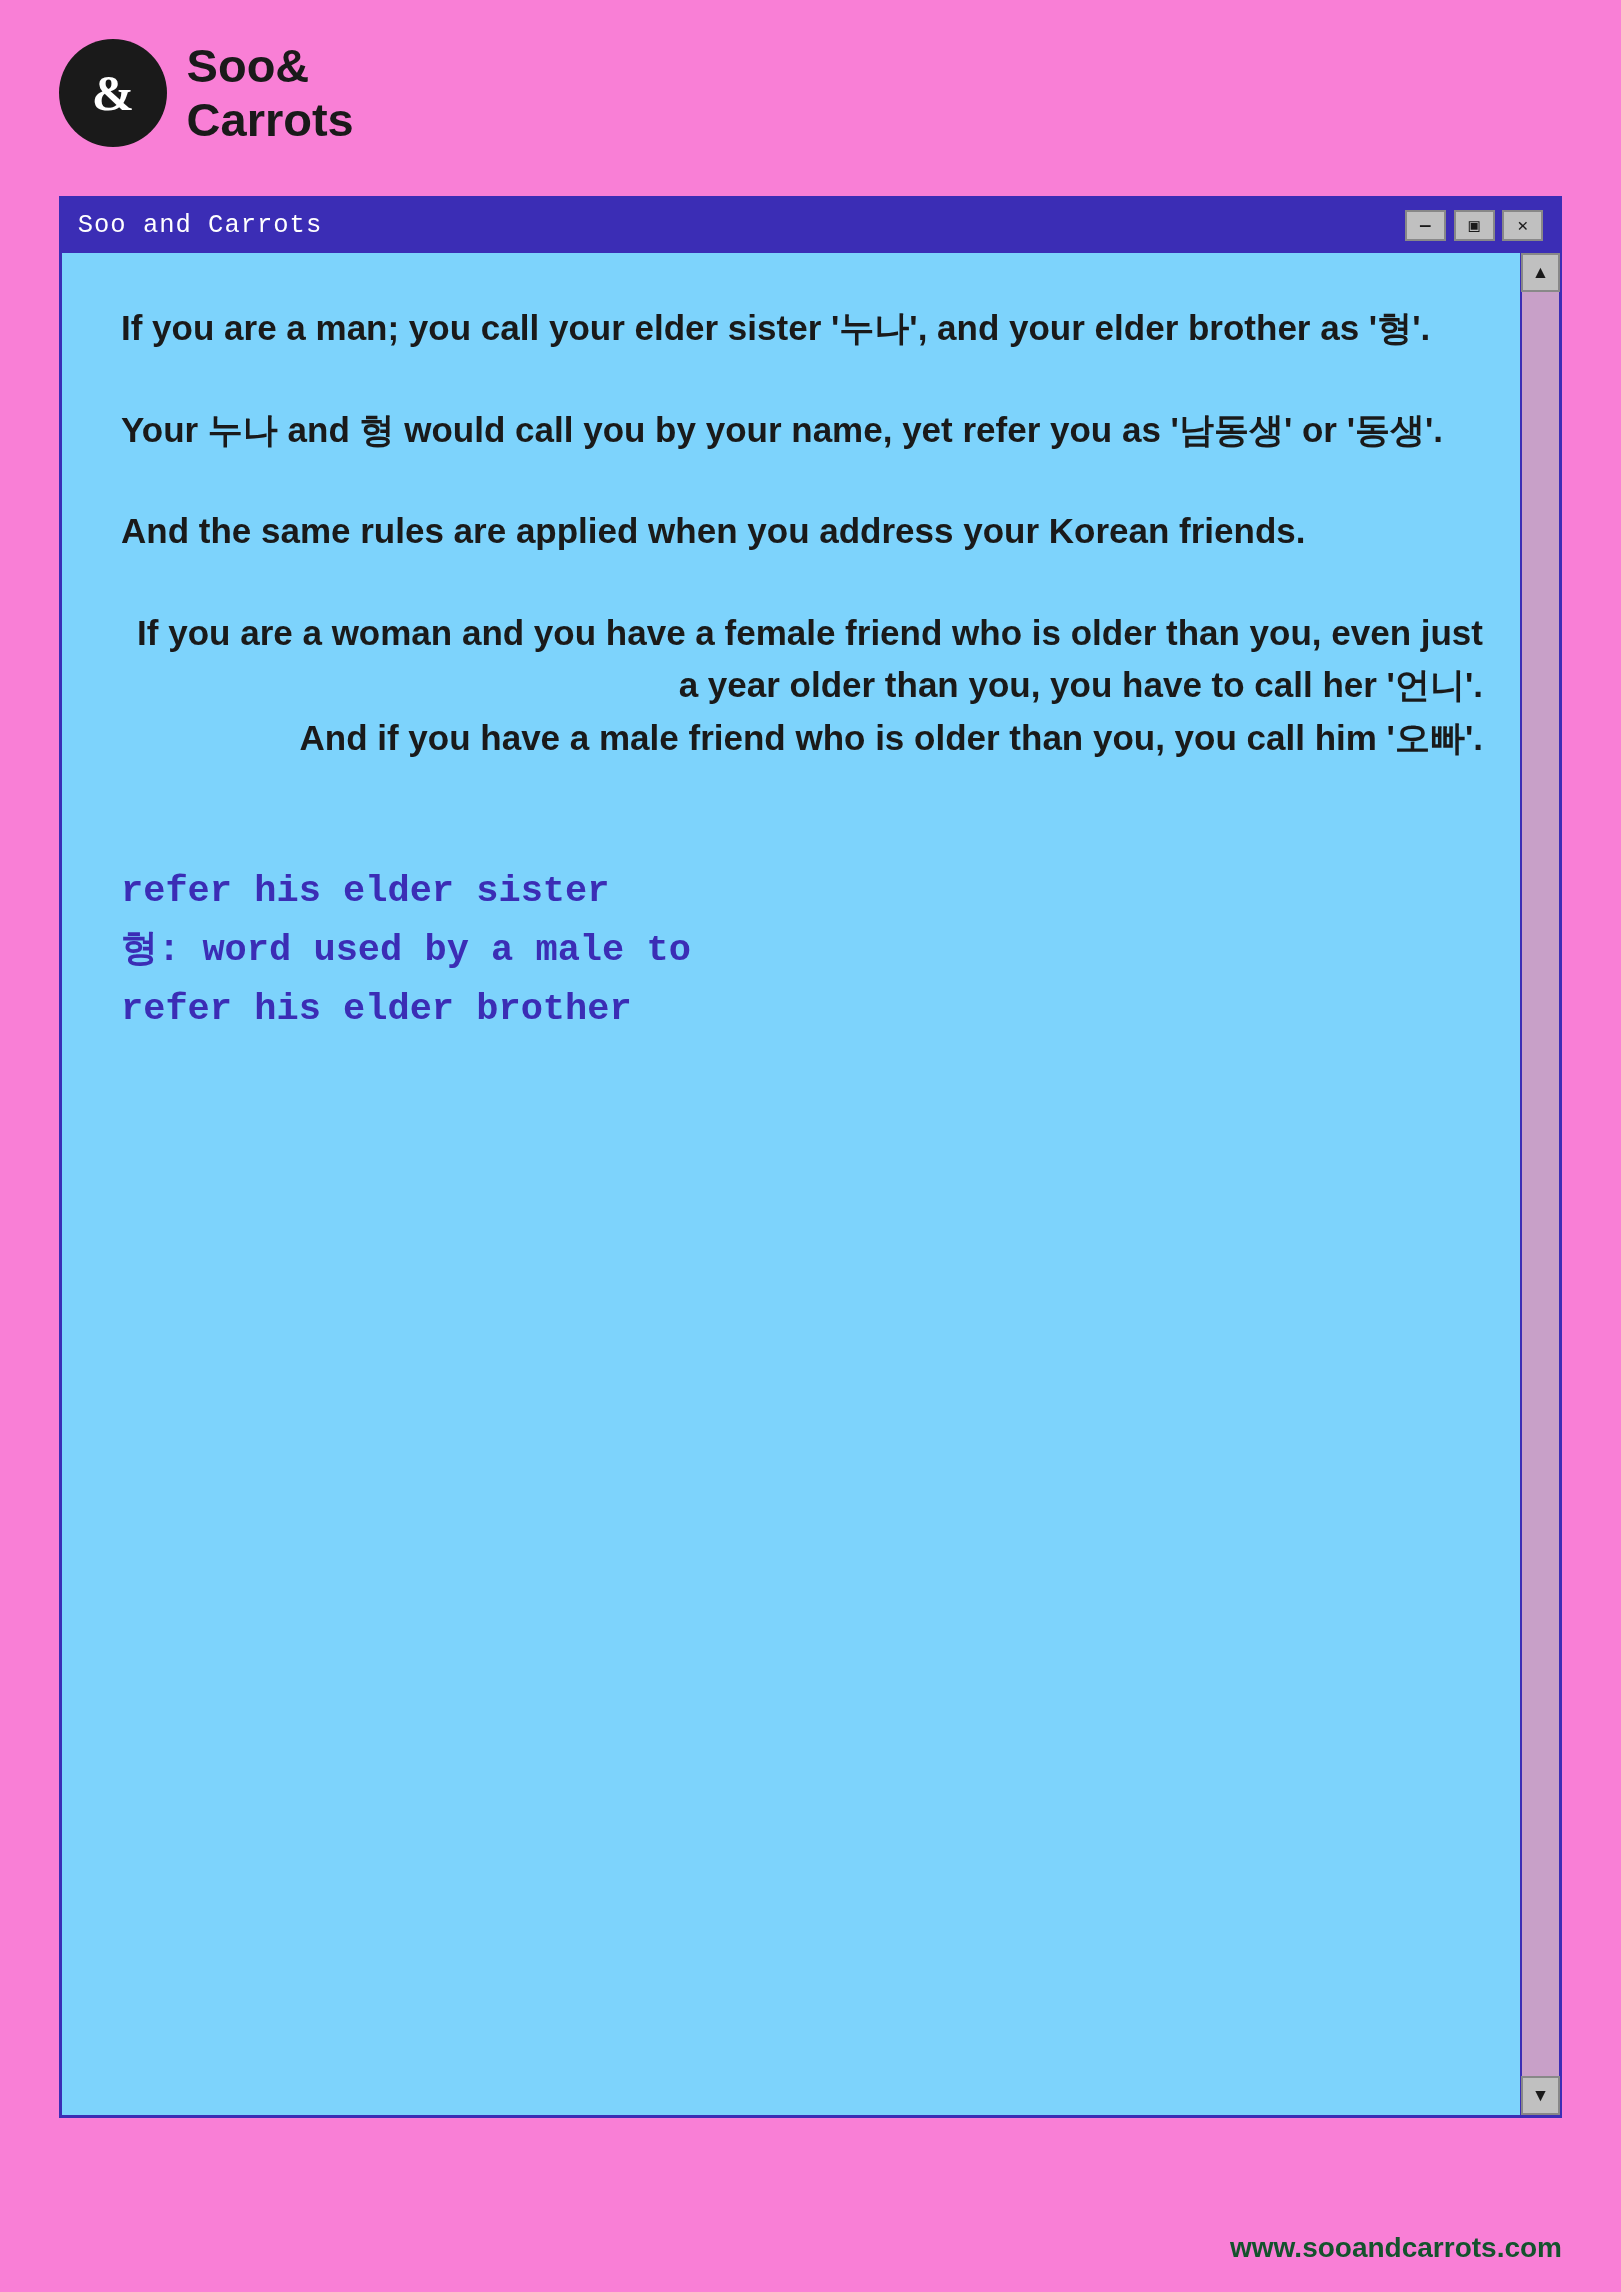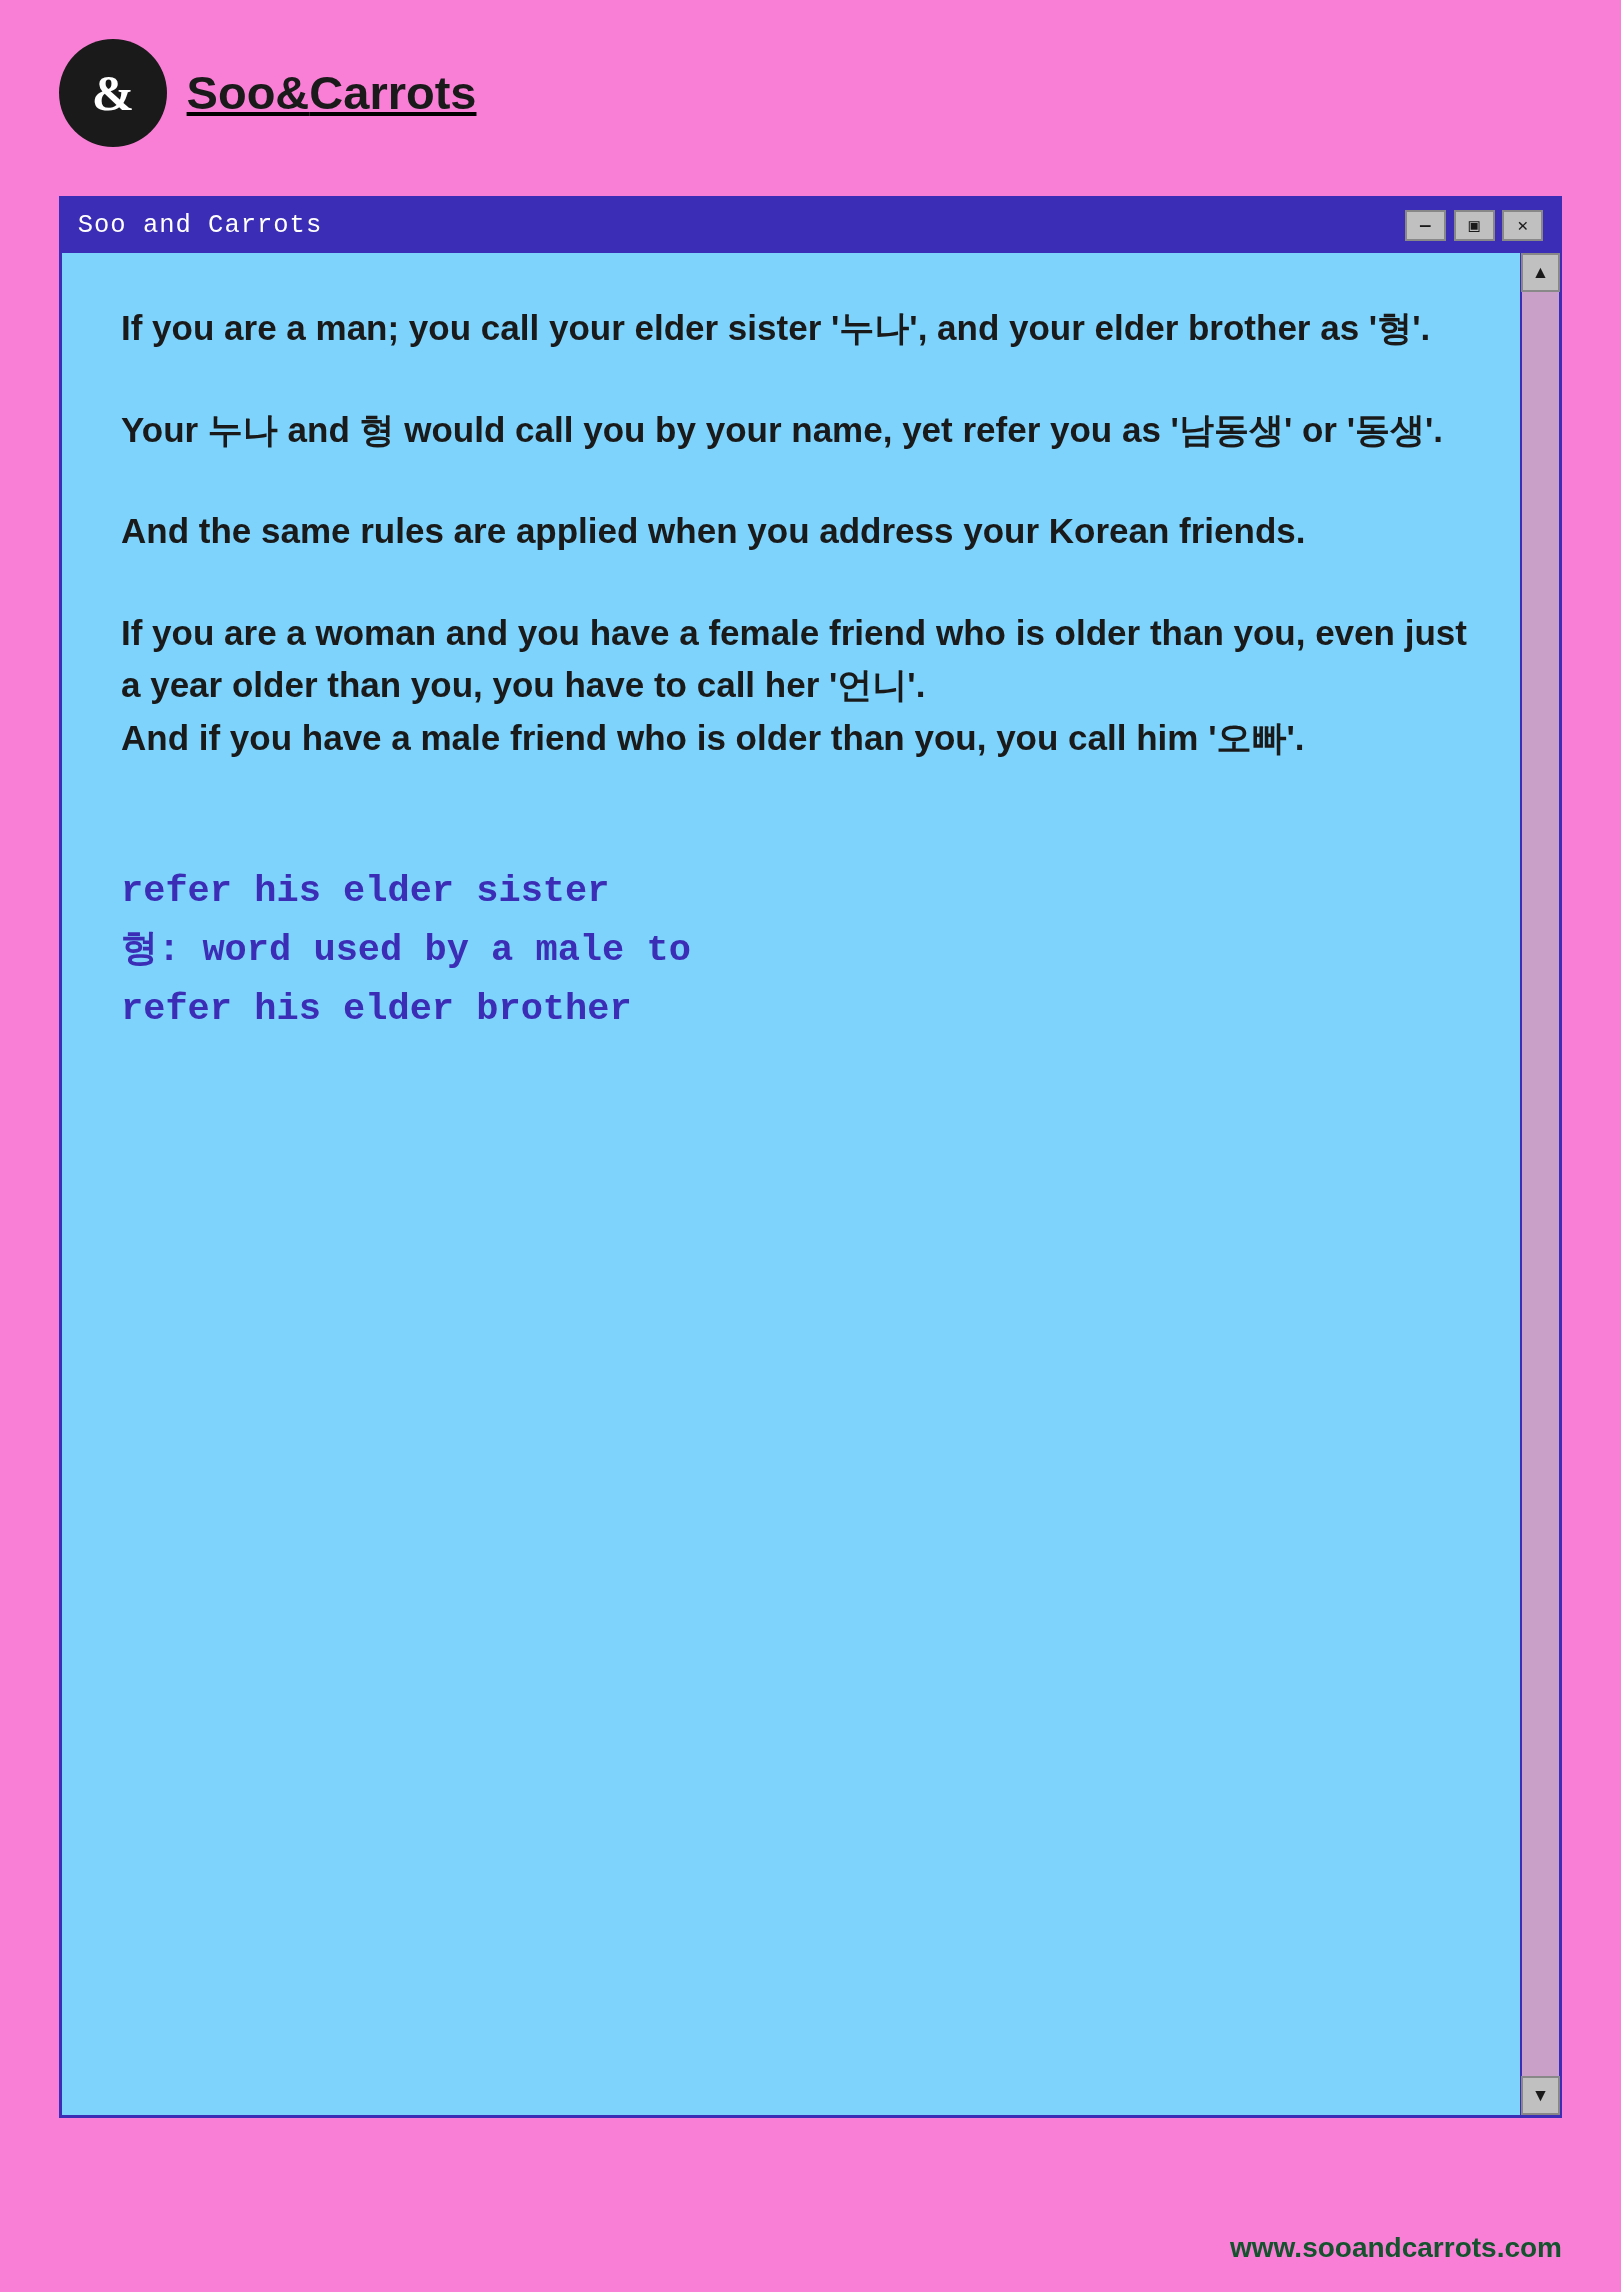--- a/index.html
+++ b/index.html
@@ -38,22 +38,21 @@
 
     .logo-circle span {
       color: white;
       font-size: 51px;
       font-weight: bold;
       font-family: Georgia, serif;
     }
 
     .logo-text {
       display: flex;
-      flex-direction: row;
-      text-decoration: underline;
+      flex-direction: column;
     }
 
     .logo-text-line {
       color: #1a1a1a;
       font-size: 47px;
       font-weight: bold;
       line-height: 1.15;
     }
 
     
@@ -142,20 +141,21 @@
     .main-text {
       color: #1a1a1a;
       font-size: 35px;
       font-weight: bold;
       line-height: 1.5;
       margin-bottom: 49px;
     }
 
     .main-text:last-of-type {
       margin-bottom: 0;
+      text-align: right;
     }
 
     
     .definition-section {
       margin-top: 78px;
       padding-top: 19.6px;
     }
 
     .definition-text {
       font-family: 'Courier New', monospace;

